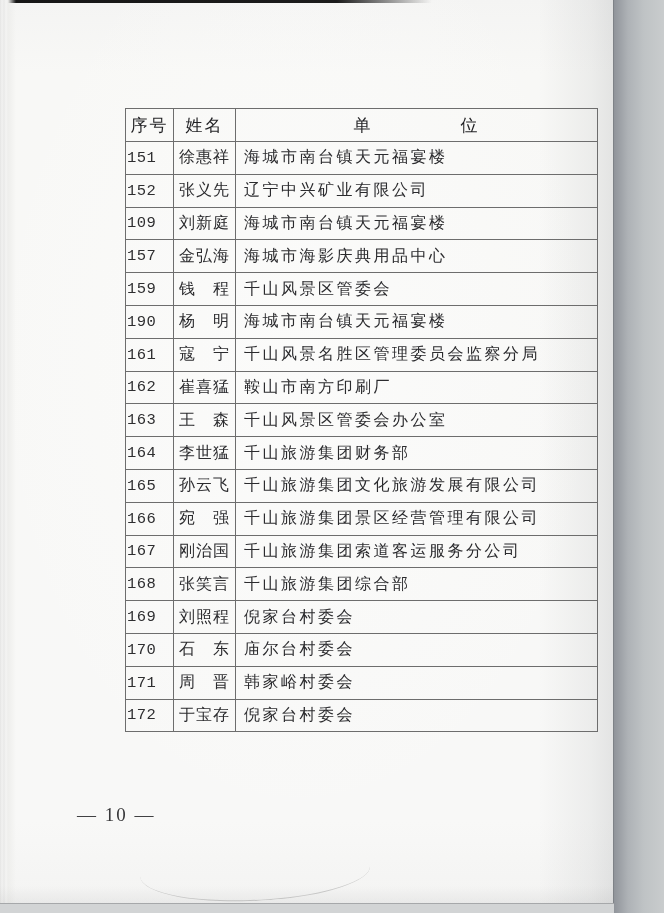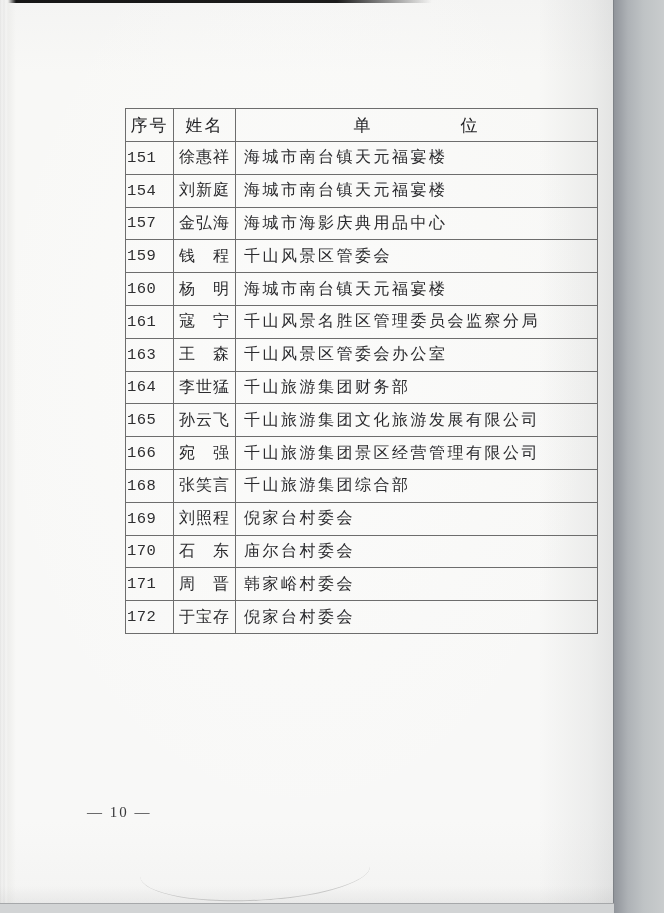--- a/index.html
+++ b/index.html
@@ -132,22 +132,22 @@
   td.cell-unit {
     font-size: 16px;
     letter-spacing: 2.5px;
     padding-left: 8px;
     white-space: nowrap;
   }
 
   
   .page-number {
     position: absolute;
-    left: 87px; top: 804px;
-    font-size: 15px;
+    left: 77px; top: 804px;
+    font-size: 19px;
     letter-spacing: 2px;
     color: #38383a;
   }
 </style>
 </head>
 <body>
 
 <div class="scan-page">
   <div class="top-strip"></div>
   <div class="left-edge"></div>
@@ -176,65 +176,80 @@
           </th>
         </tr>
       </thead>
       <tbody>
           <tr>
     <td class="cell-no">151</td>
     <td class="cell-name">徐惠祥</td>
     <td class="cell-unit">海城市南台镇天元福宴楼</td>
   </tr>
           <tr>
-    <td class="cell-no">154</td>
+    <td class="cell-no">152</td>
+    <td class="cell-name">张义先</td>
+    <td class="cell-unit">辽宁中兴矿业有限公司</td>
+  </tr>
+          <tr>
+    <td class="cell-no">109</td>
     <td class="cell-name">刘新庭</td>
     <td class="cell-unit">海城市南台镇天元福宴楼</td>
   </tr>
           <tr>
     <td class="cell-no">157</td>
     <td class="cell-name">金弘海</td>
     <td class="cell-unit">海城市海影庆典用品中心</td>
   </tr>
           <tr>
     <td class="cell-no">159</td>
     <td class="cell-name">钱　程</td>
     <td class="cell-unit">千山风景区管委会</td>
   </tr>
           <tr>
-    <td class="cell-no">160</td>
+    <td class="cell-no">190</td>
     <td class="cell-name">杨　明</td>
     <td class="cell-unit">海城市南台镇天元福宴楼</td>
   </tr>
           <tr>
     <td class="cell-no">161</td>
     <td class="cell-name">寇　宁</td>
     <td class="cell-unit">千山风景名胜区管理委员会监察分局</td>
   </tr>
           <tr>
+    <td class="cell-no">162</td>
+    <td class="cell-name">崔喜猛</td>
+    <td class="cell-unit">鞍山市南方印刷厂</td>
+  </tr>
+          <tr>
     <td class="cell-no">163</td>
     <td class="cell-name">王　森</td>
     <td class="cell-unit">千山风景区管委会办公室</td>
   </tr>
           <tr>
     <td class="cell-no">164</td>
     <td class="cell-name">李世猛</td>
     <td class="cell-unit">千山旅游集团财务部</td>
   </tr>
           <tr>
     <td class="cell-no">165</td>
     <td class="cell-name">孙云飞</td>
     <td class="cell-unit">千山旅游集团文化旅游发展有限公司</td>
   </tr>
           <tr>
     <td class="cell-no">166</td>
     <td class="cell-name">宛　强</td>
     <td class="cell-unit">千山旅游集团景区经营管理有限公司</td>
   </tr>
           <tr>
+    <td class="cell-no">167</td>
+    <td class="cell-name">刚治国</td>
+    <td class="cell-unit">千山旅游集团索道客运服务分公司</td>
+  </tr>
+          <tr>
     <td class="cell-no">168</td>
     <td class="cell-name">张笑言</td>
     <td class="cell-unit">千山旅游集团综合部</td>
   </tr>
           <tr>
     <td class="cell-no">169</td>
     <td class="cell-name">刘照程</td>
     <td class="cell-unit">倪家台村委会</td>
   </tr>
           <tr>

